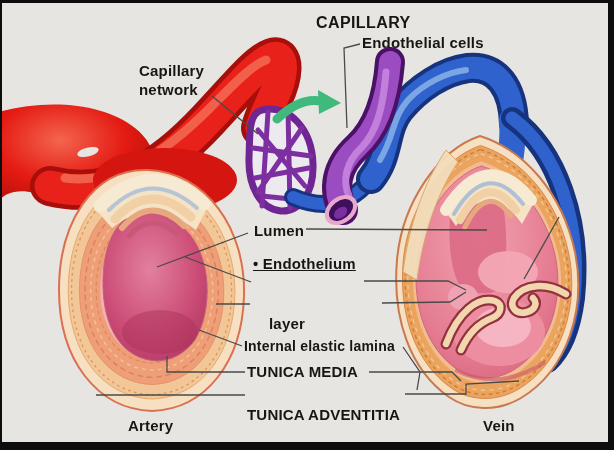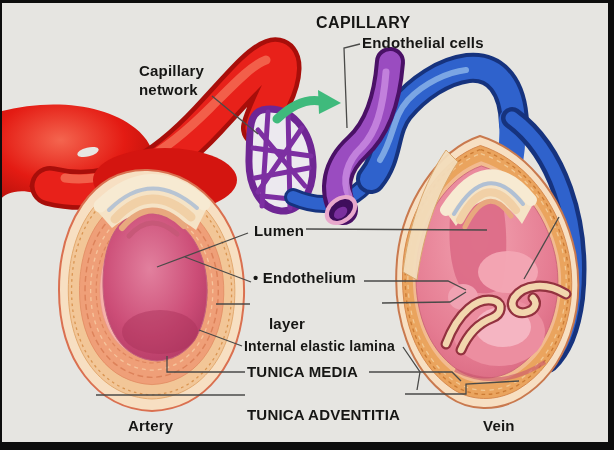--- a/index.html
+++ b/index.html
@@ -12,21 +12,21 @@
     position:absolute;font-weight:bold;color:#161614;
     font-family:"Liberation Sans",sans-serif;line-height:1.1;
     white-space:nowrap;letter-spacing:.2px;
   }
   .pre{white-space:pre-line;}
   .lb-capillary{left:316px;top:14px;font-size:16px;letter-spacing:.4px;}
   .lb-endocells{left:362px;top:35px;font-size:15px;}
   .lb-capnet{left:139px;top:61px;font-size:15px;line-height:19px;}
   .lb-lumen{left:254px;top:223px;font-size:15px;}
   .lb-intima{left:256px;top:251px;font-size:15px;}
-  .lb-endothelium{left:253px;top:270px;font-size:15px;}
+  .lb-endothelium{left:253px;top:256px;font-size:15px;text-decoration:underline;}
   .lb-subendo{left:253px;top:296px;font-size:15px;}
   .lb-sublayer{left:269px;top:316px;font-size:15px;}
   .lb-lamina{left:244px;top:339px;font-size:14px;}
   .lb-media{left:247px;top:364px;font-size:15px;}
   .lb-advent{left:247px;top:387px;font-size:15px;margin-top:20px;}
   .lb-valve{left:593px;top:202px;font-size:20px;margin-left:27px;}
   .lb-artery{left:128px;top:418px;font-size:15px;text-align:right;}
   .lb-vein{left:483px;top:418px;font-size:15px;}
 </style>
 </head>

